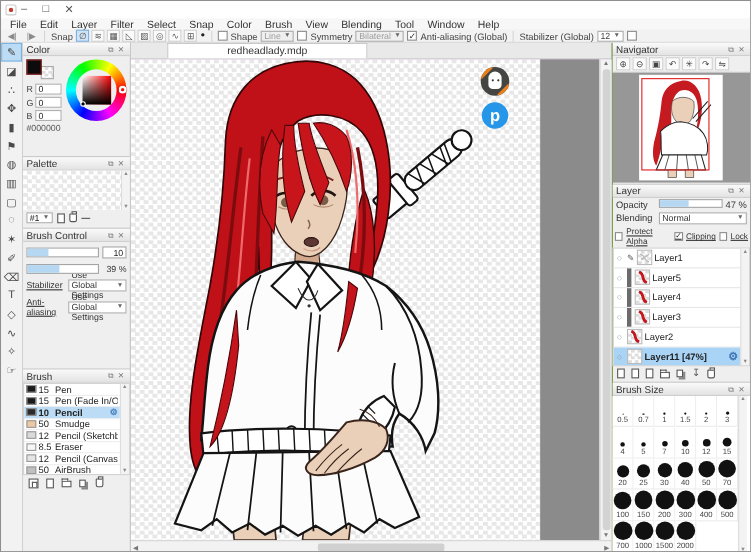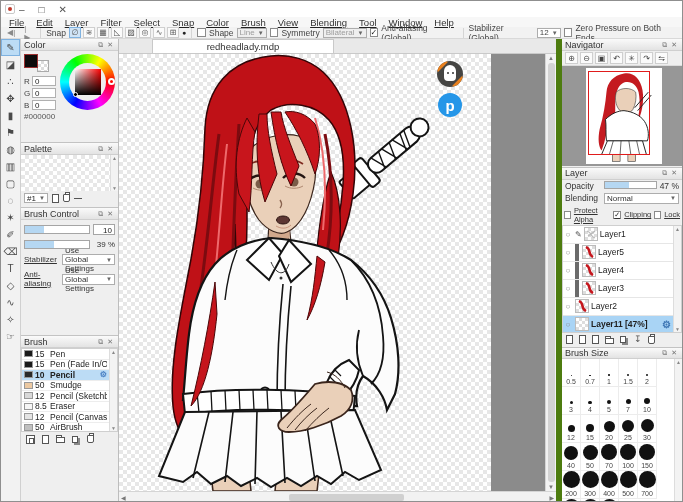--- a/index.html
+++ b/index.html
@@ -7,41 +7,41 @@
   body { border:1px solid #8f8f8f; background:#f0f0f0; position:relative; font-size:9px; color:#222; }
 
   
   .titlebar { height:16px; background:#fff; display:flex; align-items:center; padding:0 4px; }
   .app-ico { width:10px; height:10px; border:1px solid #c9c9c9; background:#fff; border-radius:2px; position:relative; margin-right:4px; }
   .app-ico::after { content:""; position:absolute; left:2px; top:2px; width:4px; height:4px; background:#c0392b; border-radius:50%; }
   .title-text { font-size:10px; color:#333; flex:1; }
   .win-btns { display:flex; gap:14px; padding-right:6px; color:#555; font-size:10px; }
   .win-btns span { cursor:default; }
 
-  .menubar { height:10px; background:#f7f7f7; display:flex; align-items:center; padding-left:2px;text-decoration:underline; }
+  .menubar { height:10px; background:#f7f7f7; display:flex; align-items:center; padding-left:2px; }
   .menubar span { font-size:9.5px; color:#333; padding:0 6px; }
 
   .toolbar { height:12px; background:#f2f2f2; border-bottom:1px solid #d9d9d9; display:flex; align-items:center; gap:3px; padding:0 3px; font-size:8.5px; color:#444; }
   .tb-btn { border:1px solid transparent; padding:0 2px; color:#8a8a8a; font-size:8px; }
   .snapbtn { width:12px; height:11px; border:1px solid #cfcfcf; background:#fbfbfb; display:flex; align-items:center; justify-content:center; font-size:8px; color:#555; }
   .snapbtn.active { background:#cfe4f7; border-color:#7fb2e0; }
   .sep { width:1px; height:10px; background:#d5d5d5; margin:0 2px; }
   .chk { width:9px; height:9px; border:1px solid #8a8a8a; background:#fff; display:inline-flex; align-items:center; justify-content:center; font-size:8px; color:#1c1c1c; line-height:1; }
   .dd { border:1px solid #adadad; background:#fff; height:10px; display:inline-flex; align-items:center; padding:0 2px; gap:3px; font-size:8px; }
   .dd .arr { font-size:6px; color:#666; }
   .dd.disabled { background:#efefef; color:#9d9d9d; }
 
   
   .main { display:flex; height:464px; }
   .toolcol { width:20px; background:#f2f2f2; border-right:1px solid #d0d0d0; display:flex; flex-direction:column; }
   .tool { height:17px; display:flex; align-items:center; justify-content:center; font-size:10px; color:#4a4a4a; }
   .tool.active { background:#bcdcf5; border:1px solid #7fb2e0; }
 
   .leftcol { width:98px; display:flex; flex-direction:column; border-right:1px solid #bdbdbd; background:#efefef; }
-  .rightcol { width:126px; display:flex; flex-direction:column; border-left:6px solid #4d7c0f; background:#efefef; }
+  .rightcol { width:126px; display:flex; flex-direction:column; border-left:1px solid #4d7c0f; background:#efefef; }
 
   .panel { border-bottom:1px solid #c3c3c3; display:flex; flex-direction:column; }
   .ptitle { height:12px; background:linear-gradient(#fafafa,#e3e3e3); border-bottom:1px solid #cfcfcf; display:flex; align-items:center; padding:0 3px; font-size:9px; color:#333; }
   .ptitle .sp { flex:1; }
   .ptitle .pico { font-size:7px; color:#777; padding:0 2px; }
 
   .checker { background:repeating-conic-gradient(#e7e7e7 0% 25%, #ffffff 0% 50%); background-size:8px 8px; }
   .checker6 { background:repeating-conic-gradient(#ddd 0% 25%, #fff 0% 50%); background-size:6px 6px; }
 
   
@@ -216,21 +216,20 @@
     </span>
   <span class="chk" id="aa-chk">✓</span>
   <span>Anti-aliasing (Global)</span>
   <span class="sep"></span>
   <span>Stabilizer (Global)</span>
   <span class="dd">
       <span>12</span>
       <span class="arr">▼</span>
     </span>
   <span class="chk"></span>
-  <span>Zero Pressure on Both Ends</span>
 </div>
 
 <div class="main">
 
   <div class="toolcol" id="toolcol">
       <div class="tool active">✎</div>
       <div class="tool">◪</div>
       <div class="tool">∴</div>
       <div class="tool">✥</div>
       <div class="tool">▮</div>

